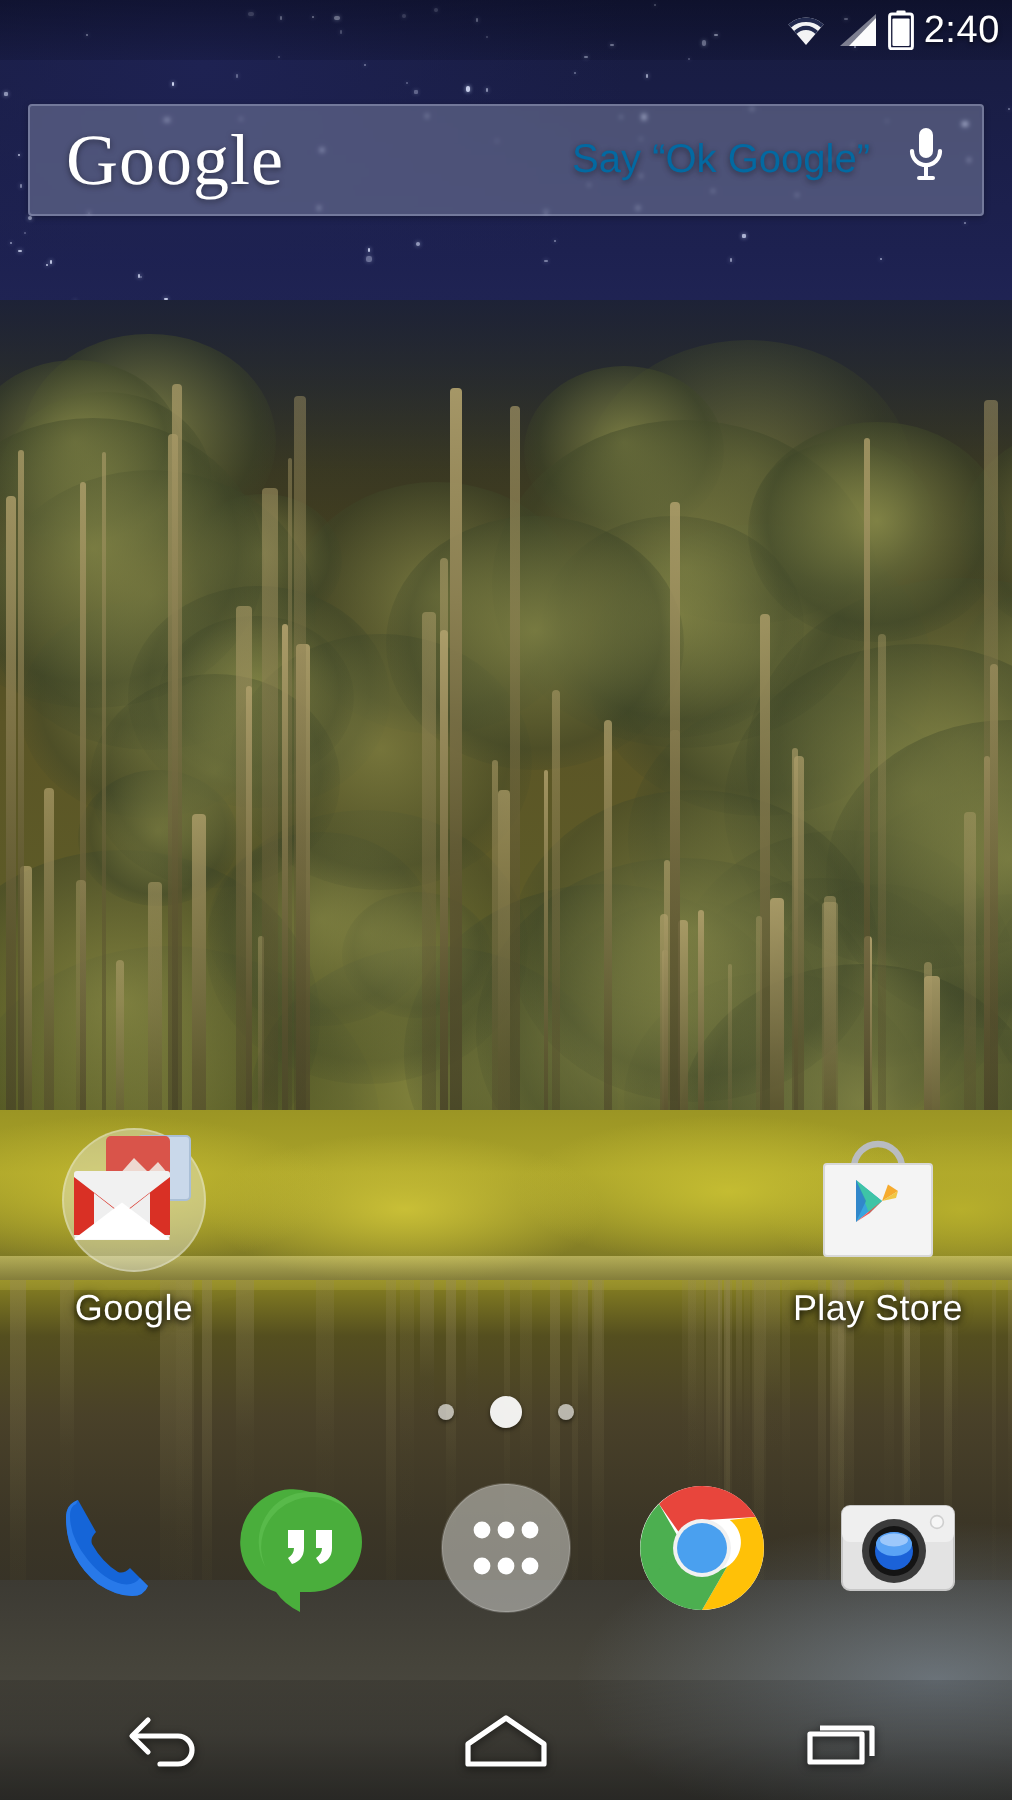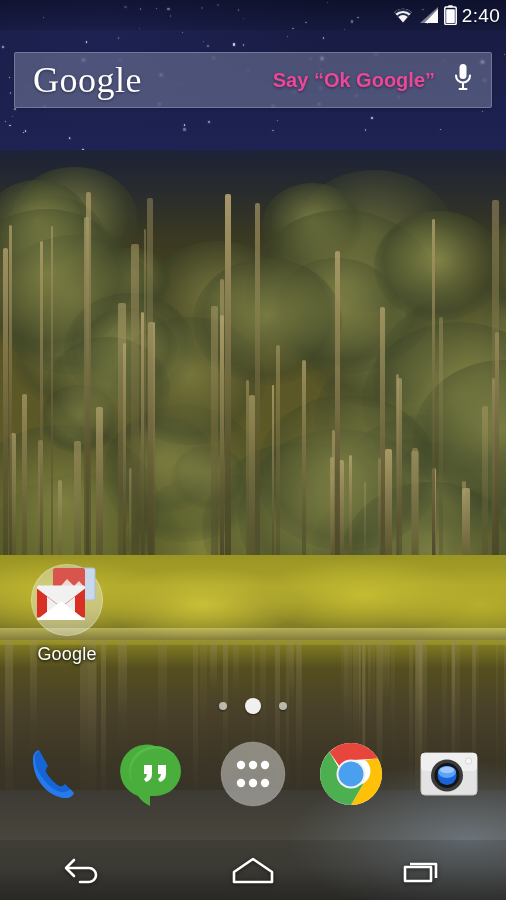--- a/index.html
+++ b/index.html
@@ -102,23 +102,23 @@
     z-index: 20;
     backdrop-filter: blur(1px);
     box-shadow: 0 1px 3px rgba(0,0,0,.25);
   }
   #google-logo {
     color: #fff; font-family: "Liberation Serif", "DejaVu Serif", serif;
     font-size: 36px; line-height: 1; letter-spacing: .5px;
     text-shadow: 0 1px 3px rgba(0,0,0,.45);
   }
   #search-hint {
-    margin-left: auto; color: #ec4899; font-size: 20px;
+    margin-left: auto; color: #0369a1; font-size: 20px;
     text-shadow: 0 1px 3px rgba(0,0,0,.45);
-    padding-right: 16px; white-space: nowrap; font-weight: bold;
+    padding-right: 16px; white-space: nowrap;
   }
 
   
   .app-cell {
     position: absolute; width: 110px;
     display: flex; flex-direction: column; align-items: center;
     z-index: 15;
   }
   .app-cell .icon-box {
     width: 76px; height: 76px; position: relative;
@@ -546,20 +546,40 @@
           <path d="M8 26.5 v29 h10 v-21 l14 11 l14 -11 v21 h10 v-29 z" fill="#d93025"></path>
           <path d="M8 26.5 l24 18.5 l24 -18.5 v-1.5 a1.5 1.5 0 0 0 -1.5 -1.5 h-45 a1.5 1.5 0 0 0 -1.5 1.5 z" fill="#f1f1f1"></path>
           <path d="M8 58 h48 a0 0 0 0 0 0 0 l-24 -18 l-24 18 z" fill="#fafafa"></path>
           <path d="M8 57.5 l24 -18.2 l24 18.2 z" fill="#ffffff"></path>
         </g>
       </svg>
     </div>
     <span class="app-label">Google</span>
   </div>
 
+  <div class="app-cell" id="cell-play-store">
+    <div class="icon-box">
+      <svg width="76" height="76" viewBox="0 0 76 76">
+
+        <path d="M26 22 a12 12 0 0 1 24 0" fill="none" stroke="#b9bcc0" stroke-width="3.2"></path>
+
+        <rect x="11" y="20" width="54" height="46" rx="1.5" fill="#f4f4f4" stroke="#d8d8d8" stroke-width="1"></rect>
+
+        <g transform="translate(27,28)">
+          <path d="M0 0 L13 10.5 L0 21 Z" fill="#38a4de"></path>
+          <path d="M0 0 L13 10.5 L6.6 16.8 Z" fill="#3ec6a2" opacity=".95"></path>
+          <path d="M0 21 L13 10.5 L6.6 16.8 Z" fill="#ef4b4b" opacity=".92"></path>
+          <path d="M13 10.5 L21 5.5 L16 2.3 Z" fill="#f5a623" opacity=".95"></path>
+          <path d="M13 10.5 L21 5.5 L20 9 Z" fill="#f1c232" opacity=".9"></path>
+          <path d="M0 0 L0 21 L5 10.5 Z" fill="#2f7fc4" opacity=".8"></path>
+        </g>
+      </svg>
+    </div>
+    <span class="app-label">Play Store</span>
+  </div>
 
   <div id="page-indicator">
     <span class="page-dot"></span>
     <span class="page-dot active"></span>
     <span class="page-dot"></span>
   </div>
 
   <div id="dock">
 
     <div class="dock-item">

